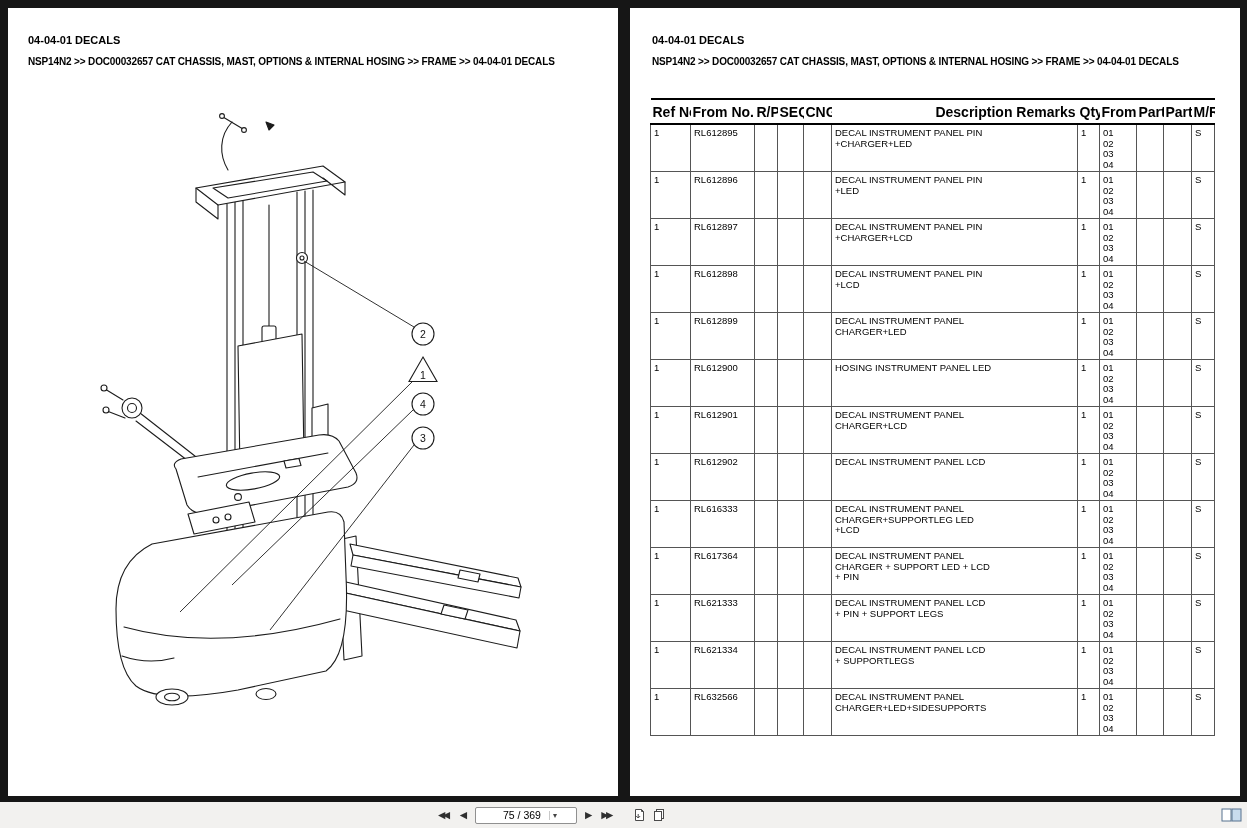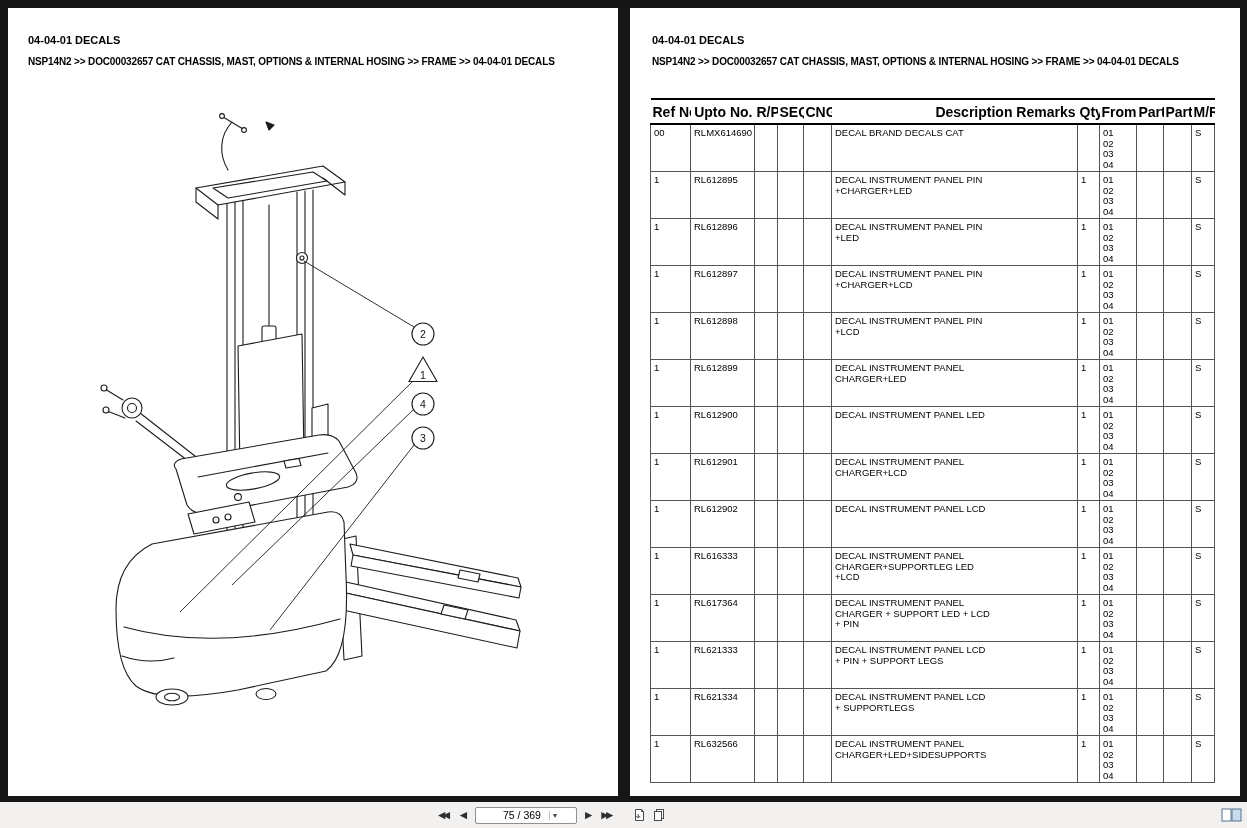--- a/index.html
+++ b/index.html
@@ -170,50 +170,34 @@
           <col style="width:246px">
           <col style="width:22px">
           <col style="width:37px">
         <col style="width:27px">
           <col style="width:28px">
           <col style="width:23px">
       </colgroup>
       <thead>
         <tr>
           <th>Ref No.</th>
-          <th>Upto No.</th>
+          <th>From No.</th>
           <th>R/P</th>
           <th>SEQ</th>
           <th>CNG</th>
           <th>Description Remarks</th>
           <th>Qty</th>
           <th>From</th>
           <th>Part</th>
           <th>Part</th>
           <th>M/R</th>
         </tr>
       </thead>
       <tbody>
           <tr>
-            <td>00</td>
-            <td>RLMX614690</td>
-            <td></td>
-            <td></td>
-            <td></td>
-            <td>DECAL BRAND DECALS CAT</td>
-            <td></td>
-            <td>01
-02
-03
-04</td>
-            <td></td>
-            <td></td>
-            <td>S</td>
-          </tr>
-          <tr>
             <td>1</td>
             <td>RL612895</td>
             <td></td>
             <td></td>
             <td></td>
             <td>DECAL INSTRUMENT PANEL PIN
 +CHARGER+LED</td>
             <td>1</td>
             <td>01
 02
@@ -290,21 +274,21 @@
             <td></td>
             <td></td>
             <td>S</td>
           </tr>
           <tr>
             <td>1</td>
             <td>RL612900</td>
             <td></td>
             <td></td>
             <td></td>
-            <td>DECAL INSTRUMENT PANEL LED</td>
+            <td>HOSING INSTRUMENT PANEL LED</td>
             <td>1</td>
             <td>01
 02
 03
 04</td>
             <td></td>
             <td></td>
             <td>S</td>
           </tr>
           <tr>

